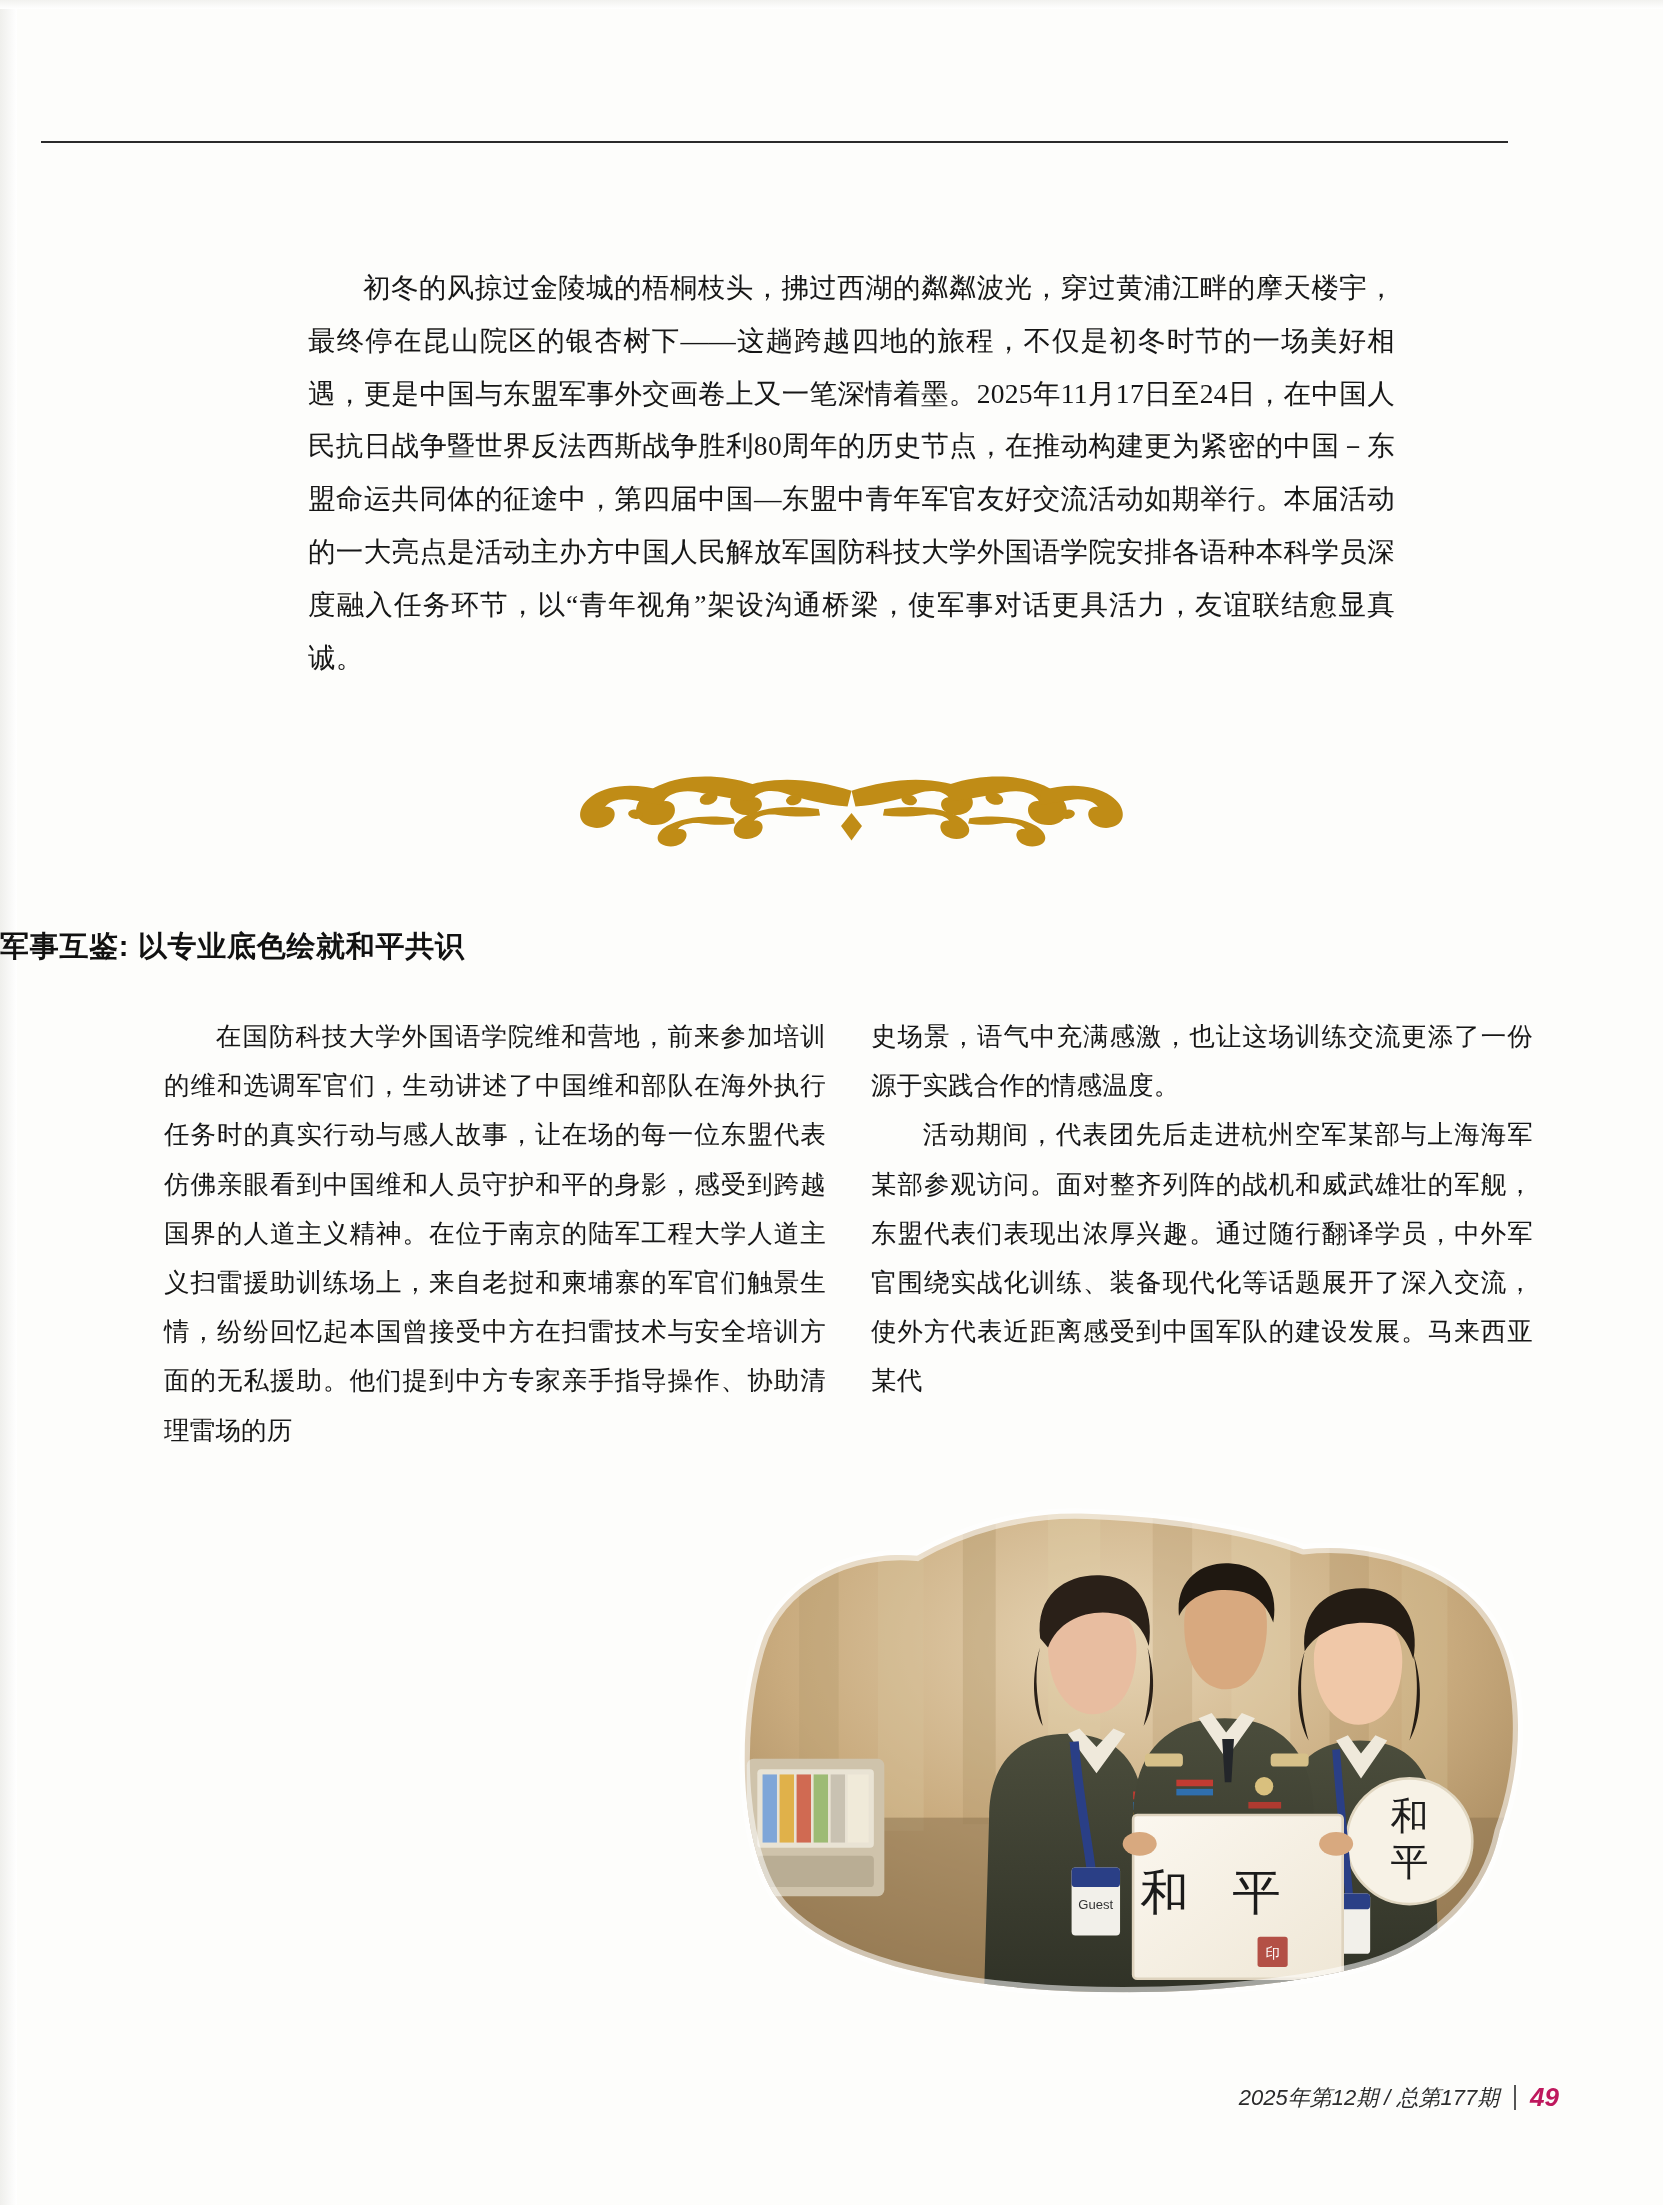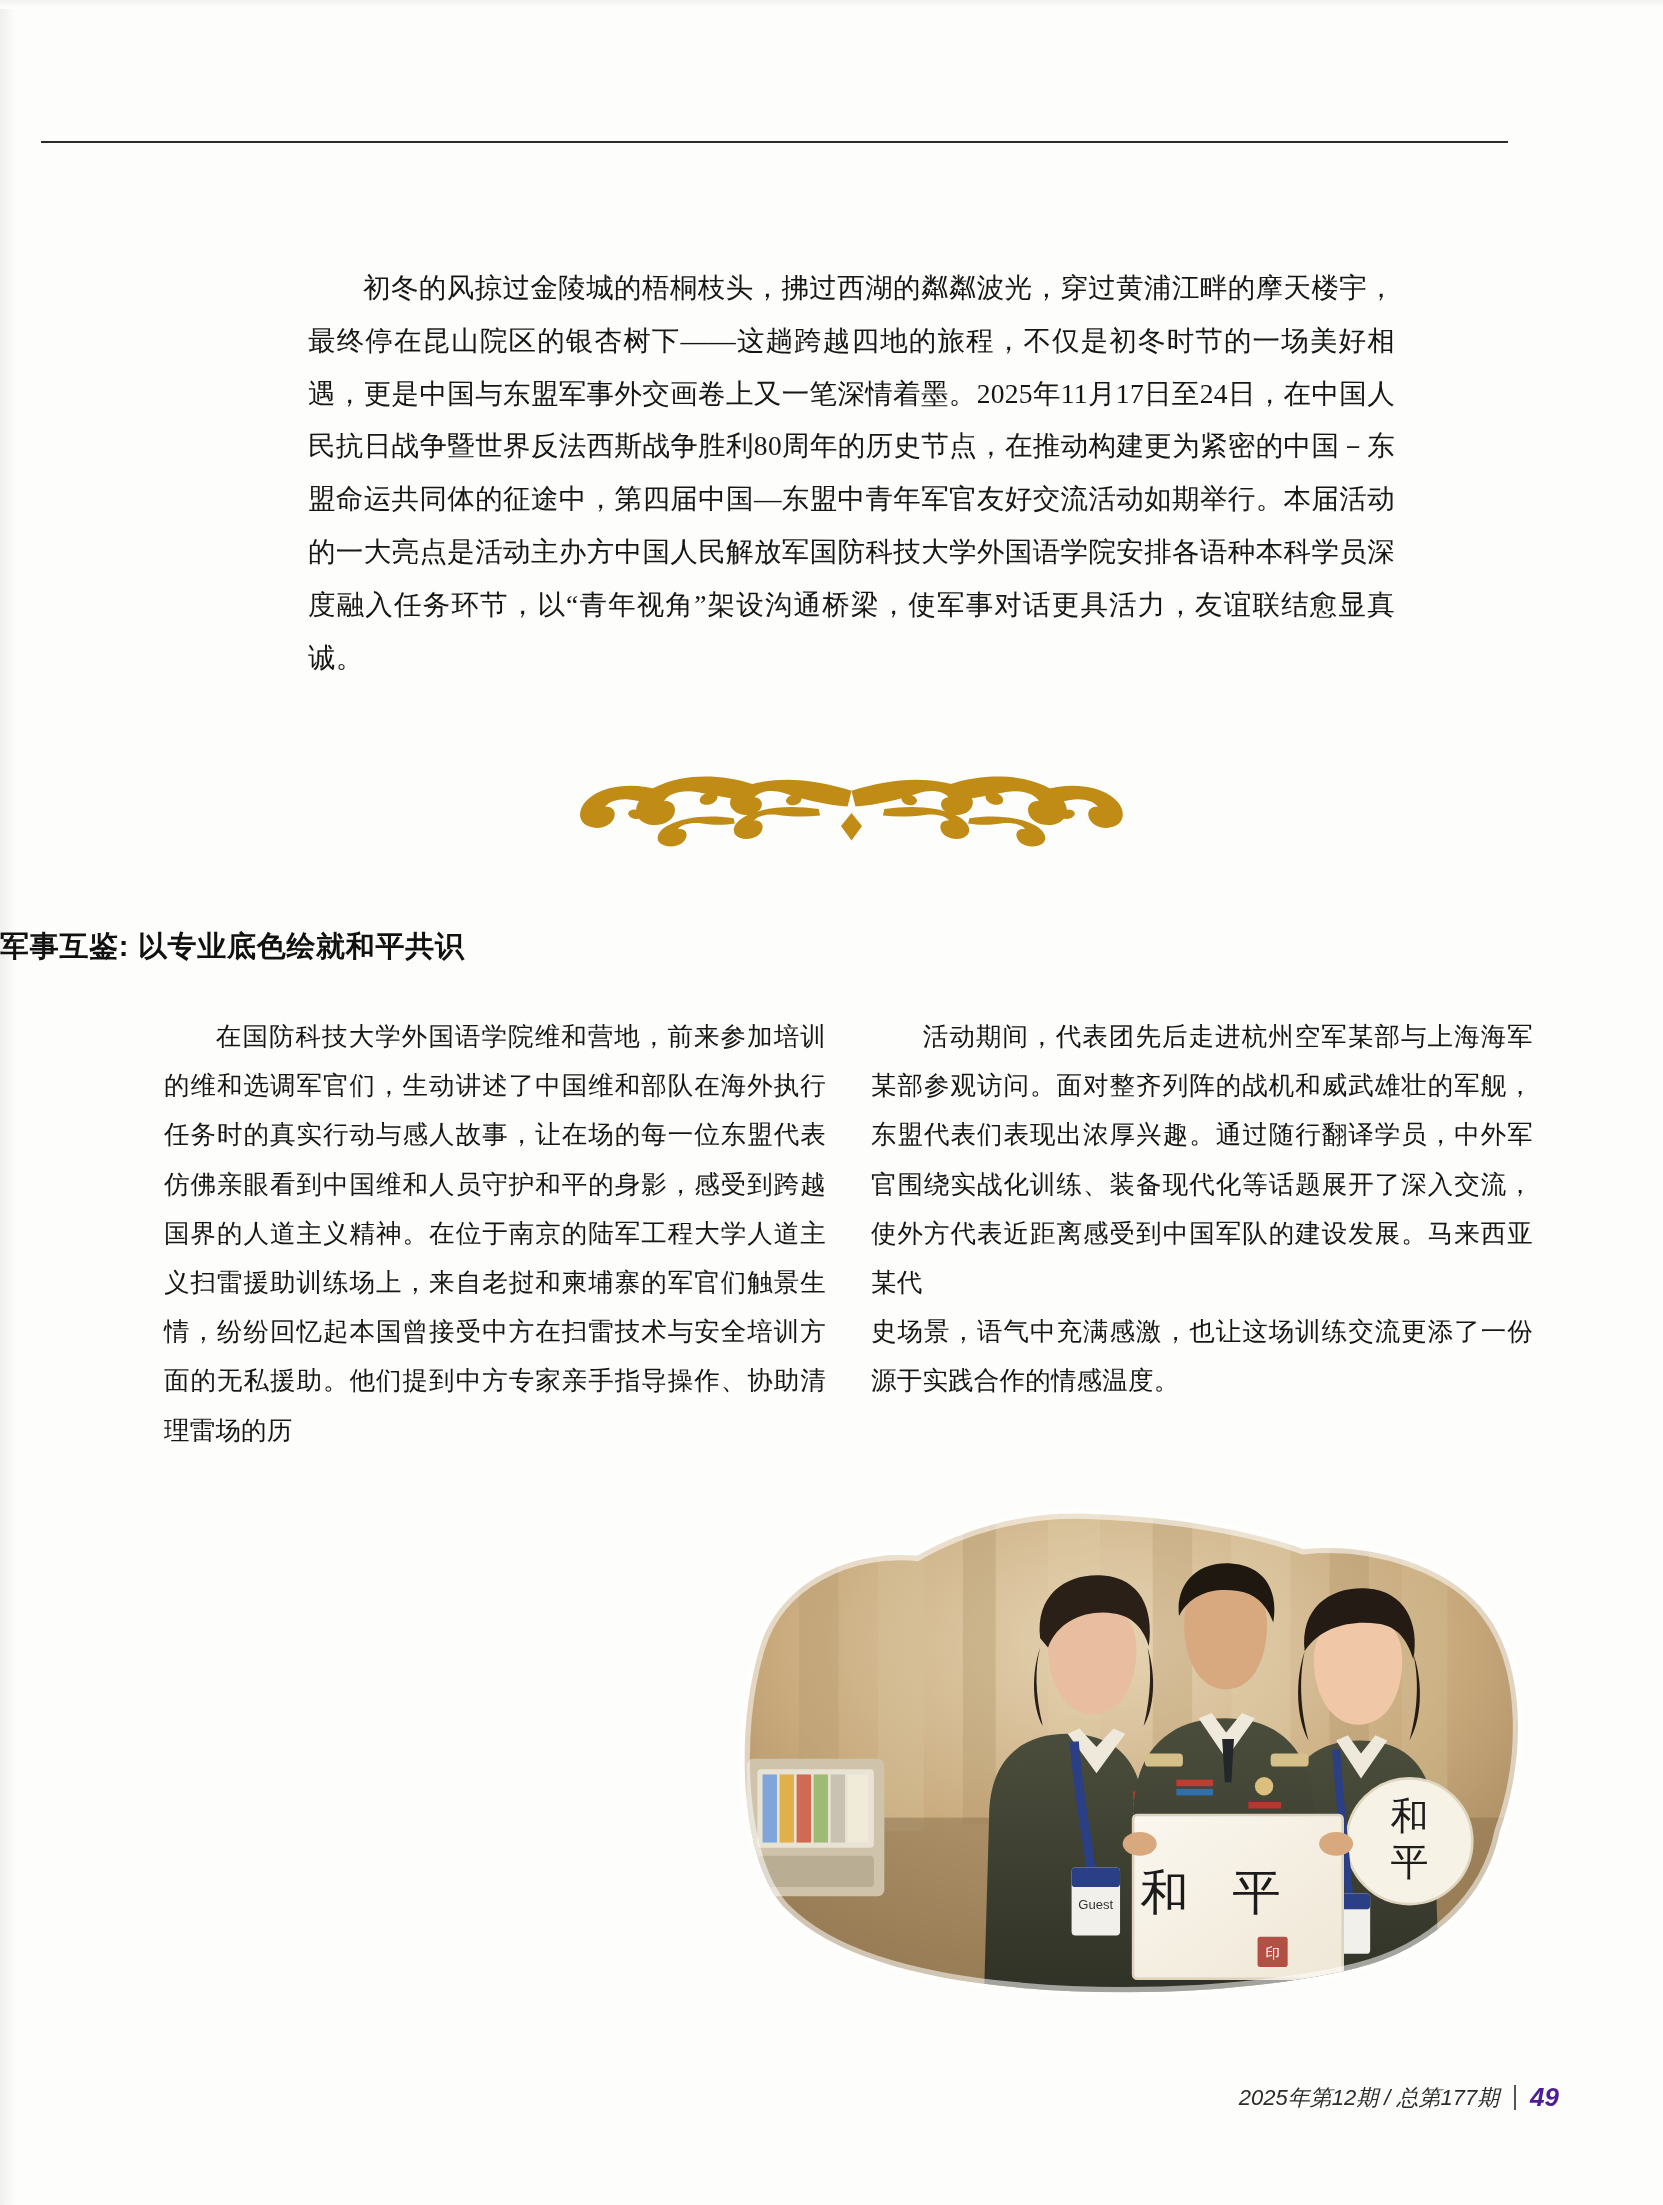--- a/index.html
+++ b/index.html
@@ -131,21 +131,21 @@
   }
   .footer .bar {
     display: inline-block;
     width: 2px;
     height: 25px;
     background: #555;
   }
   .footer .pageno {
     font-size: 26px;
     font-weight: 700;
-    color: #4c1d95;
+    color: #be185d;
   }
 </style>
 </head>
 <body>
 
 <div class="page">
 
   <div class="scan-edge-left"></div>
   <div class="scan-edge-top"></div>
 
@@ -184,22 +184,22 @@
     </svg>
   </div>
 
   <div class="section-heading">军事互鉴: 以专业底色绘就和平共识</div>
 
   <div class="col col-left">
     <p><span class="ind"></span><span>在国防科技大学外国语学院维和营地，前来参加培训的维和选调军官们，生动讲述了中国维和部队在海外执行任务时的真实行动与感人故事，让在场的每一位东盟代表仿佛亲眼看到中国维和人员守护和平的身影，感受到跨越国界的人道主义精神。在位于南京的陆军工程大学人道主义扫雷援助训练场上，来自老挝和柬埔寨的军官们触景生情，纷纷回忆起本国曾接受中方在扫雷技术与安全培训方面的无私援助。他们提到中方专家亲手指导操作、协助清理雷场的历</span></p>
   </div>
 
   <div class="col col-right">
+    <p><span>史场景，语气中充满感激，也让这场训练交流更添了一份源于实践合作的情感温度。</span></p>
     <p><span class="ind"></span><span>活动期间，代表团先后走进杭州空军某部与上海海军某部参观访问。面对整齐列阵的战机和威武雄壮的军舰，东盟代表们表现出浓厚兴趣。通过随行翻译学员，中外军官围绕实战化训练、装备现代化等话题展开了深入交流，使外方代表近距离感受到中国军队的建设发展。马来西亚某代</span></p>
-    <p><span>史场景，语气中充满感激，也让这场训练交流更添了一份源于实践合作的情感温度。</span></p>
   </div>
 
   <div class="photo">
     <svg viewBox="0 0 1320 840" width="865" height="550" aria-hidden="true">
       <defs>
         <radialGradient id="bgwarm" cx="50%" cy="35%" r="70%">
           <stop offset="0%" stop-color="#e6d4b4"></stop>
           <stop offset="55%" stop-color="#c9ab7e"></stop>
           <stop offset="100%" stop-color="#9a7c52"></stop>
         </radialGradient>

